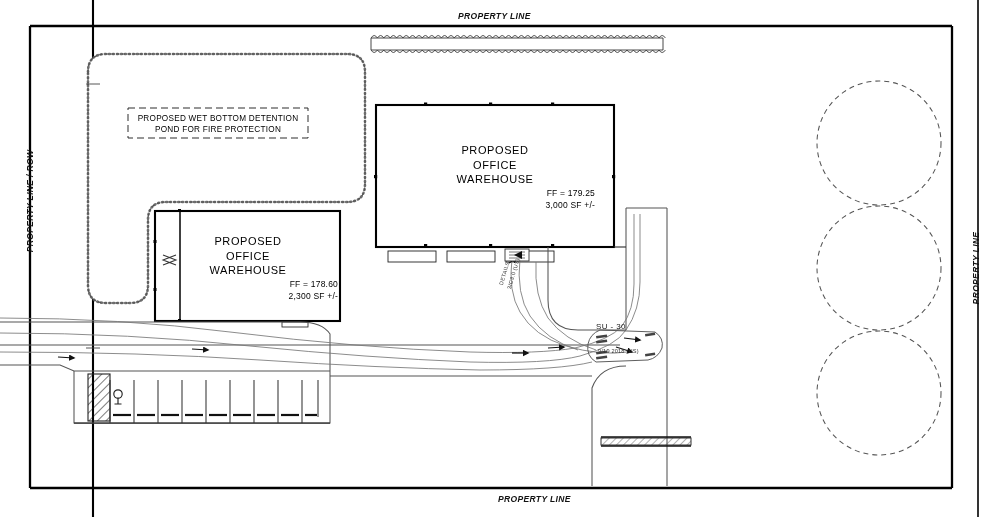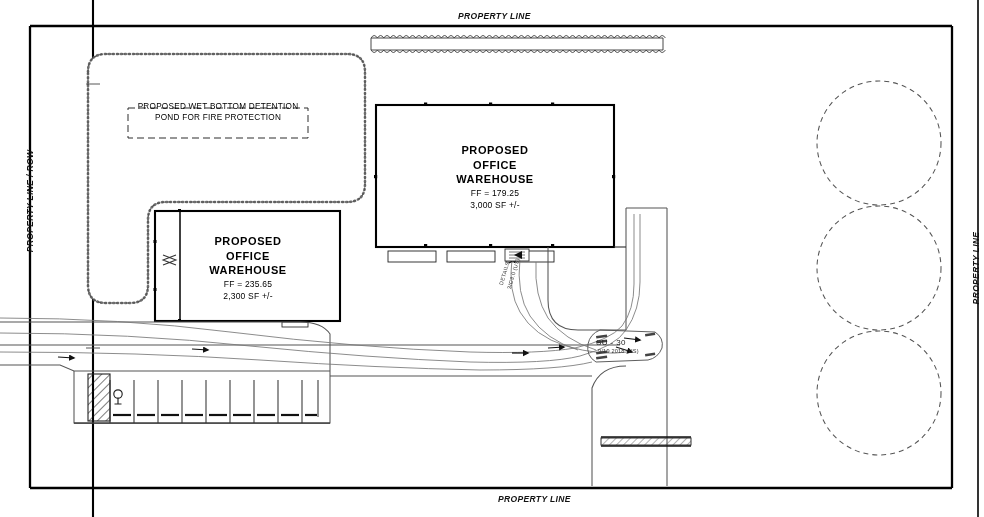--- a/index.html
+++ b/index.html
@@ -12,24 +12,24 @@
   #sheet{position:absolute;inset:0;width:984px;height:517px;}
   .lbl{
     position:absolute;font-style:italic;font-weight:700;
     font-size:8.5px;letter-spacing:.35px;color:#111;white-space:nowrap;
   }
   .bldg-txt{
     position:absolute;text-align:center;white-space:nowrap;color:#000;
     font-weight:400;
   }
   .bldg-txt .l1,.bldg-txt .l2,.bldg-txt .l3{
-    font-size:11px;letter-spacing:.6px;line-height:14.5px;display:block;font-weight:bold;
+    font-size:11px;letter-spacing:.6px;line-height:14.5px;display:block;
   }
   .bldg-txt .l4,.bldg-txt .l5{
-    font-size:8.5px;letter-spacing:.2px;line-height:12px;display:block;
+    font-size:8.5px;letter-spacing:.2px;line-height:12px;display:block;text-align:right;
   }
   .pondtxt{
     position:absolute;text-align:center;white-space:nowrap;
     font-size:8.2px;letter-spacing:.25px;line-height:11px;color:#000;
   }
   .turntxt{
     position:absolute;white-space:nowrap;color:#000;
   }
 </style>
 </head>
@@ -241,42 +241,42 @@
 </svg>
 
 <div class="lbl" style="left:458px;top:11px;">PROPERTY LINE</div>
 
 <div class="lbl" style="left:498px;top:494px;">PROPERTY LINE</div>
 
 <div class="lbl" style="left:-40px;top:196px;width:140px;text-align:center;transform:rotate(-90deg);">PROPERTY LINE / ROW</div>
 
 <div class="lbl" style="left:921px;top:263px;width:110px;text-align:center;transform:rotate(-90deg);">PROPERTY LINE</div>
 
-<div class="pondtxt" style="left:128px;top:101px;width:180px;">
+<div class="pondtxt" style="left:128px;top:113px;width:180px;">
   <span>PROPOSED WET BOTTOM DETENTION</span><br>
   <span>POND FOR FIRE PROTECTION</span>
 </div>
 
 <div class="bldg-txt" style="left:395px;top:143px;width:200px;">
   <span class="l1">PROPOSED</span>
   <span class="l2">OFFICE</span>
   <span class="l3">WAREHOUSE</span>
   <span class="l4">FF = 179.25</span>
   <span class="l5">3,000 SF +/-</span>
 </div>
 
 <div class="bldg-txt" style="left:158px;top:234px;width:180px;">
   <span class="l1">PROPOSED</span>
   <span class="l2">OFFICE</span>
   <span class="l3">WAREHOUSE</span>
-  <span class="l4">FF = 235.65</span>
+  <span class="l4">FF = 178.60</span>
   <span class="l5">2,300 SF +/-</span>
 </div>
 
-<div class="turntxt" style="left:596px;top:338px;font-size:8px;letter-spacing:.4px;color:#222;">
+<div class="turntxt" style="left:596px;top:322px;font-size:8px;letter-spacing:.4px;color:#222;">
   <span>SU - 30</span>
 </div>
 <div class="turntxt" style="left:598px;top:348px;font-size:5.6px;letter-spacing:.2px;color:#333;">
   <span>9/19 2018 (US)</span>
 </div>
 
 <div class="turntxt" style="left:498px;top:284px;font-size:5.4px;letter-spacing:.3px;color:#333;
             transform:rotate(-74deg);transform-origin:left top;">
   <span>DETAILS</span>
 </div>

